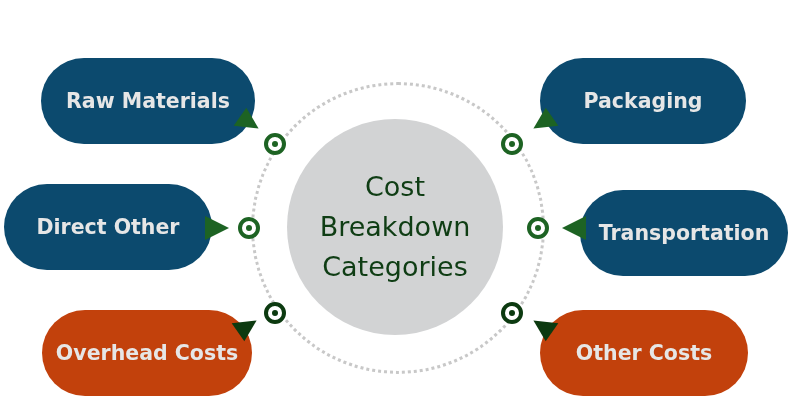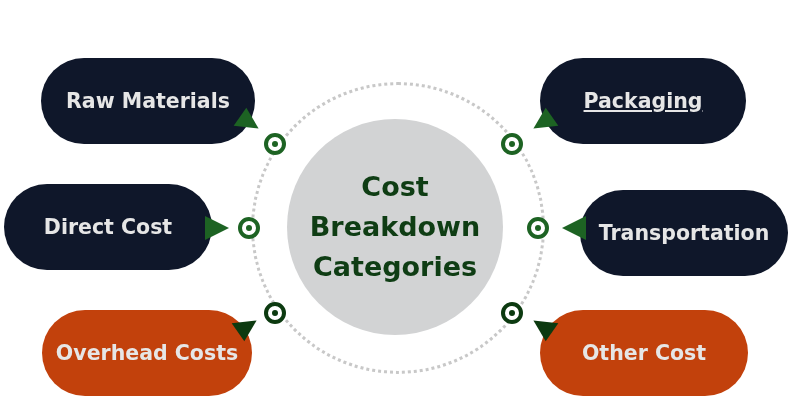--- a/index.html
+++ b/index.html
@@ -3,26 +3,26 @@
   <meta charset="utf-8">
   <style>
     html, body { margin:0; padding:0; background:#ffffff; }
     body { width:800px; height:400px; position:relative; overflow:hidden;
       font-family: "DejaVu Sans", sans-serif; }
     .ring { position:absolute; left:251px; top:82px; width:294px; height:292px;
       border-radius:50%; border:3px dotted #c8c8c8; box-sizing:border-box; }
     .hub { position:absolute; left:287px; top:119px; width:216px; height:216px;
       border-radius:50%; background:#d2d3d4; display:flex; align-items:center;
       justify-content:center; text-align:center; }
-    .hub-title { color:#0f3d14; font-weight:bold; font-size:27px; line-height:40px;
+    .hub-title { color:#0f3d14; font-weight:normal; font-size:27px; line-height:40px;
       width:200px; }
     .bubble { position:absolute; height:86px; border-radius:43px; display:flex;
       align-items:center; justify-content:center; color:#e6e6e6; font-weight:bold;
       font-size:20.5px; white-space:nowrap; }
-    .bubble.mid { background:#0f172a; }
+    .bubble.mid { background:#0c4a6e; }
     .bubble.dark { background:#c2410c; }
     .tail { position:absolute; width:0; height:0; }
     .node { position:absolute; width:22px; height:22px; border-radius:50%;
       box-sizing:border-box; border:4px solid #1d6323; background:#fff; }
     .node::after { content:""; position:absolute; left:4px; top:4px; width:6px; height:6px;
       border-radius:50%; background:#1d6323; }
     .node.dark { border-color:#0c3a10; }
     .node.dark::after { background:#0c3a10; }
   </style>
 </head>
@@ -35,41 +35,41 @@
     <div class="hub-title">Cost Breakdown Categories</div>
   </div>
 
   <div class="bubble mid" style="left:41px;top:58px;width:214px;">
     <span>Raw Materials</span>
   </div>
   <div class="tail" style="left:238px;top:112px;border-left:22px solid #1d6323;border-top:10px solid transparent;border-bottom:12px solid transparent;transform:rotate(35deg);"></div>
   <div class="node" style="left:264px;top:133px;"></div>
 
   <div class="bubble mid" style="left:4px;top:184px;width:208px;">
-    <span>Direct Cost</span>
+    <span>Direct Other</span>
   </div>
   <div class="tail" style="left:205px;top:216px;border-left:24px solid #1d6323;border-top:12px solid transparent;border-bottom:12px solid transparent;"></div>
   <div class="node" style="left:238px;top:217px;"></div>
 
   <div class="bubble dark" style="left:42px;top:310px;width:210px;">
     <span>Overhead Costs</span>
   </div>
   <div class="tail" style="left:236px;top:315px;border-left:22px solid #0c3a10;border-top:12px solid transparent;border-bottom:10px solid transparent;transform:rotate(-35deg);"></div>
   <div class="node dark" style="left:264px;top:302px;"></div>
 
-  <div class="bubble mid" style="left:540px;top:58px;width:206px;text-decoration:underline;">
+  <div class="bubble mid" style="left:540px;top:58px;width:206px;">
     <span>Packaging</span>
   </div>
   <div class="tail" style="left:532px;top:112px;border-right:22px solid #1d6323;border top:10px solid transparent;border-top:10px solid transparent;border-bottom:12px solid transparent;transform:rotate(-35deg);"></div>
   <div class="node" style="left:501px;top:133px;"></div>
 
   <div class="bubble mid" style="left:580px;top:190px;width:208px;">
     <span>Transportation</span>
   </div>
   <div class="tail" style="left:562px;top:216px;border-right:24px solid #1d6323;border-top:12px solid transparent;border-bottom:12px solid transparent;"></div>
   <div class="node" style="left:527px;top:217px;"></div>
 
   <div class="bubble dark" style="left:540px;top:310px;width:208px;">
-    <span>Other Cost</span>
+    <span>Other Costs</span>
   </div>
   <div class="tail" style="left:532px;top:315px;border-right:22px solid #0c3a10;border-top:12px solid transparent;border-bottom:10px solid transparent;transform:rotate(35deg);"></div>
   <div class="node dark" style="left:501px;top:302px;"></div>
 </div>
 
 </body></html>

